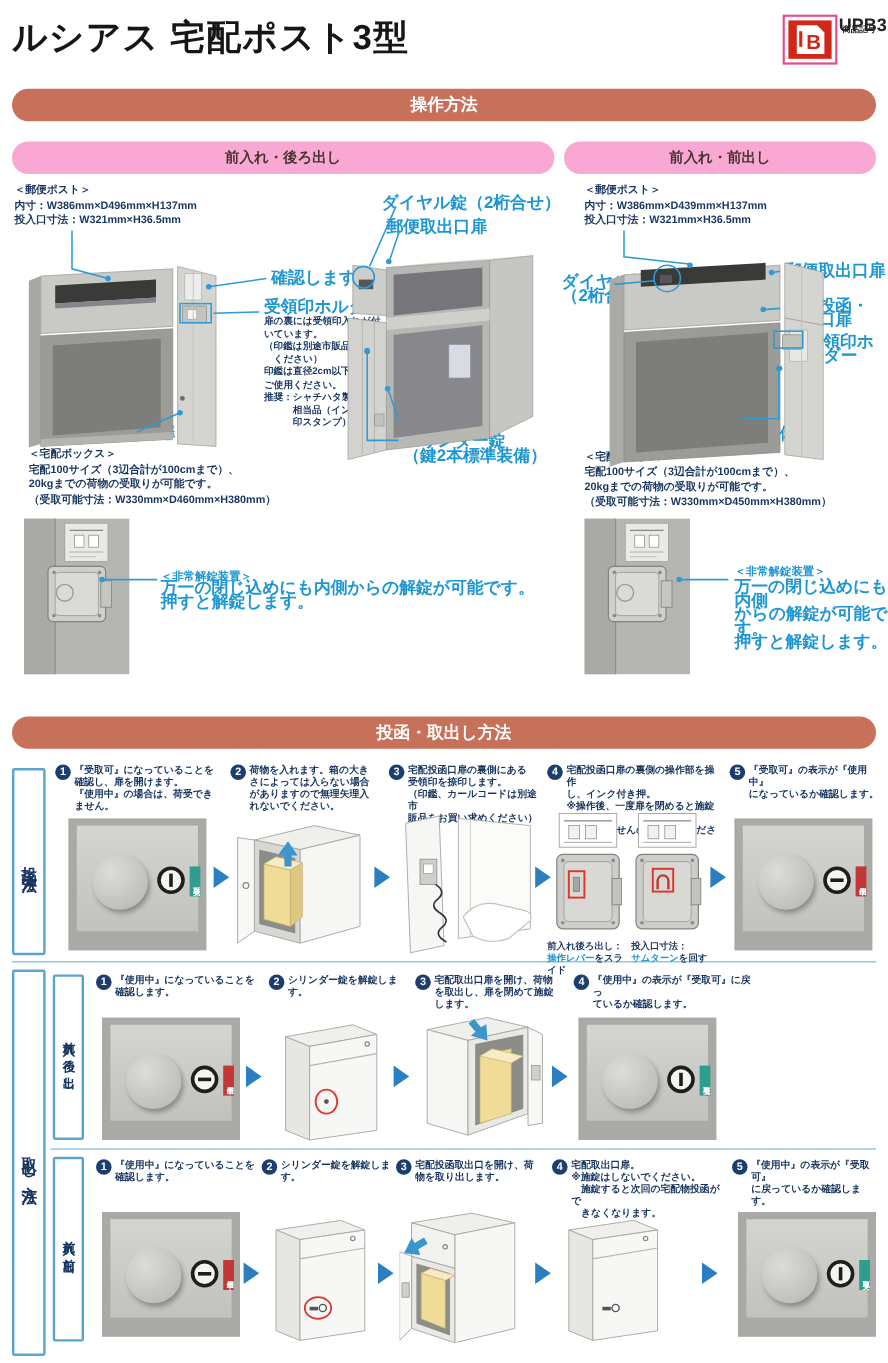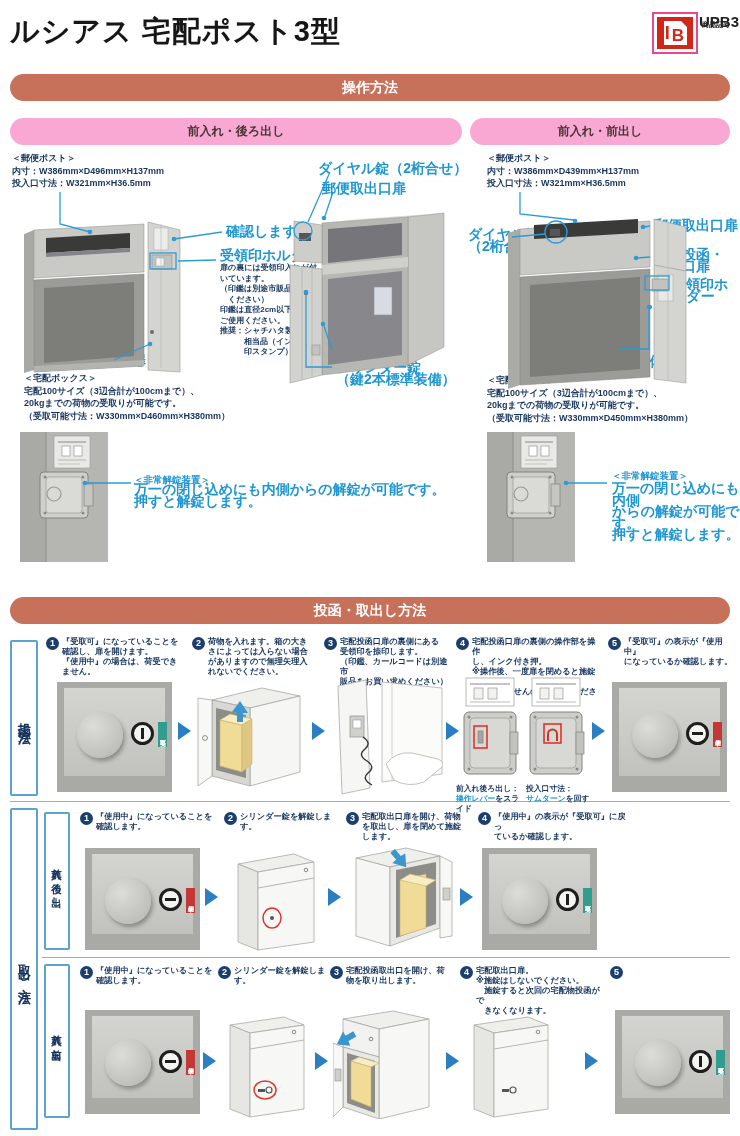--- a/index.html
+++ b/index.html
@@ -462,20 +462,22 @@
   </div>
   <div class="abs stephead" style="left:460px;top:966px;width:146px">
     <span class="numc">4</span>
     <span class="stxt">宅配取出口扉。
 ※施錠はしないでください。
 　施錠すると次回の宅配物投函がで
 　きなくなります。</span>
   </div>
   <div class="abs stephead" style="left:610px;top:966px;width:124px">
     <span class="numc">5</span>
+    <span class="stxt">『使用中』の表示が『受取可』
+に戻っているか確認します。</span>
   </div>
 
   <div class="panel" style="left:85px;top:1010px;height:104px">
     <div class="panel-face"></div>
     <div class="knob"></div>
     <div class="lock h"></div>
     <div class="tag red">使用中</div>
   </div>
   <div class="abs arrow" style="left:203px;top:1052px"></div>
   <div class="abs" style="left:226px;top:1005px">

